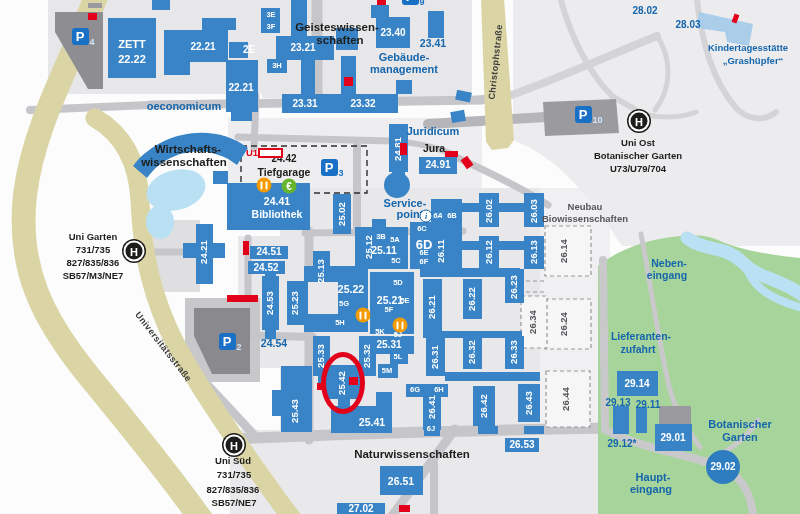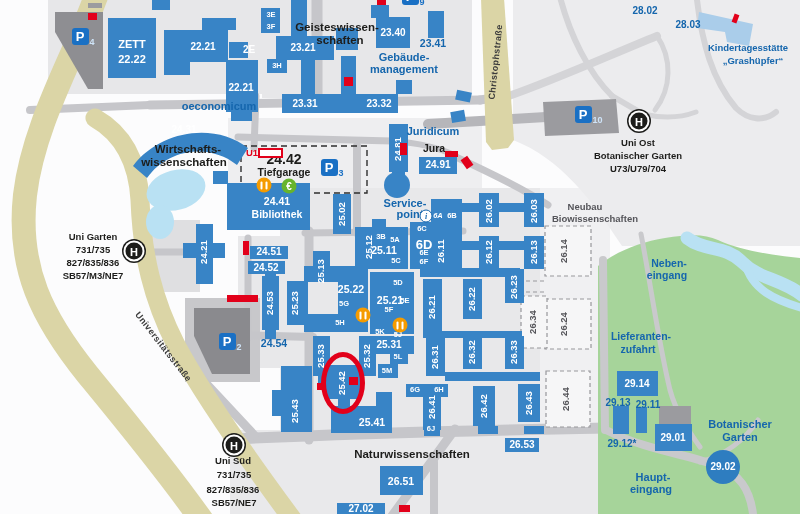--- a/index.html
+++ b/index.html
@@ -228,21 +228,21 @@
       <div class="lb wbl" style="left: 132px; top: 44px; transform: translate(-50%, -50%) rotate(0deg);">ZETT</div>
       <div class="lb wbl" style="left: 132px; top: 59px; transform: translate(-50%, -50%) rotate(0deg);">22.22</div>
       <div class="lb wb" style="left: 203px; top: 47px; font-size: 10px; transform: translate(-50%, -50%) rotate(0deg);">22.21</div>
       <div class="lb wb" style="left: 238px; top: 50px; font-size: 10px; transform: translate(-50%, -50%) rotate(0deg); margin-left: 11px;">2E</div>
       <div class="lb wb" style="left: 241px; top: 88px; font-size: 10px; transform: translate(-50%, -50%) rotate(0deg);">22.21</div>
       <div class="lb wb" style="left: 271px; top: 15px; font-size: 7.5px; transform: translate(-50%, -50%) rotate(0deg);">3E</div>
       <div class="lb wb" style="left: 271px; top: 27px; font-size: 7.5px; transform: translate(-50%, -50%) rotate(0deg);">3F</div>
       <div class="lb wb" style="left: 303px; top: 48px; font-size: 10px; transform: translate(-50%, -50%) rotate(0deg);">23.21</div>
       <div class="lb wb" style="left: 277px; top: 66px; font-size: 7.5px; transform: translate(-50%, -50%) rotate(0deg);">3H</div>
       <div class="lb wb" style="left: 305px; top: 104px; font-size: 10px; transform: translate(-50%, -50%) rotate(0deg);">23.31</div>
-      <div class="lb wb" style="left: 363px; top: 104px; font-size: 10px; transform: translate(-50%, -50%) rotate(0deg); margin-left: 16px;">23.32</div>
+      <div class="lb wb" style="left: 363px; top: 104px; font-size: 10px; transform: translate(-50%, -50%) rotate(0deg);">23.32</div>
       <div class="lb wb" style="left: 393px; top: 33px; font-size: 10px; transform: translate(-50%, -50%) rotate(0deg);">23.40</div>
       <div class="lb wbl" style="left: 277px; top: 201px; font-size: 10.5px; transform: translate(-50%, -50%) rotate(0deg);">24.41</div>
       <div class="lb wbl" style="left: 277px; top: 214px; font-size: 10.5px; transform: translate(-50%, -50%) rotate(0deg);">Bibliothek</div>
       <div class="lb wb" style="left: 438px; top: 165px; font-size: 10px; transform: translate(-50%, -50%) rotate(0deg);">24.91</div>
       <div class="lb wb" style="left: 184px; top: 130px; font-size: 10px; transform: translate(-50%, -50%) rotate(0deg);">24.31</div>
       <div class="lb wb" style="left: 269px; top: 252px; font-size: 10px; transform: translate(-50%, -50%) rotate(0deg);">24.51</div>
       <div class="lb wb" style="left: 266px; top: 268px; font-size: 10px; transform: translate(-50%, -50%) rotate(0deg);">24.52</div>
       <div class="lb wb" style="left: 381px; top: 237px; font-size: 7.5px; transform: translate(-50%, -50%) rotate(0deg);">3B</div>
       <div class="lb wb" style="left: 395px; top: 240px; font-size: 7.5px; transform: translate(-50%, -50%) rotate(0deg);">5A</div>
       <div class="lb wbl" style="left: 384px; top: 250px; font-size: 10.5px; transform: translate(-50%, -50%) rotate(0deg);">25.11</div>
@@ -298,22 +298,22 @@
       <div class="lb wv" style="left: 472px; top: 352px; transform: translate(-50%, -50%) rotate(-90deg);">26.32</div>
       <div class="lb wv" style="left: 514px; top: 352px; transform: translate(-50%, -50%) rotate(-90deg);">26.33</div>
       <div class="lb wv" style="left: 432px; top: 407px; transform: translate(-50%, -50%) rotate(-90deg);">26.41</div>
       <div class="lb wv" style="left: 484px; top: 406px; transform: translate(-50%, -50%) rotate(-90deg);">26.42</div>
       <div class="lb wv" style="left: 529px; top: 403px; transform: translate(-50%, -50%) rotate(-90deg);">26.43</div>
       <div class="lb gv" style="left: 564px; top: 251px; transform: translate(-50%, -50%) rotate(-90deg);">26.14</div>
       <div class="lb gv" style="left: 564px; top: 324px; transform: translate(-50%, -50%) rotate(-90deg);">26.24</div>
       <div class="lb gv" style="left: 533px; top: 322px; transform: translate(-50%, -50%) rotate(-90deg);">26.34</div>
       <div class="lb gv" style="left: 566px; top: 399px; transform: translate(-50%, -50%) rotate(-90deg);">26.44</div>
       <div class="lb g" style="left: 585px; top: 207px; transform: translate(-50%, -50%) rotate(0deg);">Neubau</div>
-      <div class="lb g" style="left: 585px; top: 219px; transform: translate(-50%, -50%) rotate(0deg); padding-left: 20px;">Biowissenschaften</div>
-      <div class="lb bl" style="left: 184px; top: 106px; transform: translate(-50%, -50%) rotate(0deg); margin-left: 35px;">oeconomicum</div>
+      <div class="lb g" style="left: 585px; top: 219px; transform: translate(-50%, -50%) rotate(0deg);">Biowissenschaften</div>
+      <div class="lb bl" style="left: 184px; top: 106px; transform: translate(-50%, -50%) rotate(0deg);">oeconomicum</div>
       <div class="lb b" style="left: 433px; top: 43px; font-size: 10.5px; transform: translate(-50%, -50%) rotate(0deg);">23.41</div>
       <div class="lb bl" style="left: 404px; top: 57px; transform: translate(-50%, -50%) rotate(0deg);">Gebäude-</div>
       <div class="lb bl" style="left: 404px; top: 69px; transform: translate(-50%, -50%) rotate(0deg);">management</div>
       <div class="lb bl" style="left: 433px; top: 131px; transform: translate(-50%, -50%) rotate(0deg);">Juridicum</div>
       <div class="lb bl" style="left: 405px; top: 203px; transform: translate(-50%, -50%) rotate(0deg);">Service-</div>
       <div class="lb bl" style="left: 410px; top: 214px; transform: translate(-50%, -50%) rotate(0deg);">point</div>
       <div class="lb b" style="left: 274px; top: 343px; font-size: 10.5px; transform: translate(-50%, -50%) rotate(0deg);">24.54</div>
       <div class="lb b" style="left: 645px; top: 11px; font-size: 10px; transform: translate(-50%, -50%) rotate(0deg);">28.02</div>
       <div class="lb b" style="left: 688px; top: 25px; font-size: 10px; transform: translate(-50%, -50%) rotate(0deg);">28.03</div>
       <div class="lb b" style="left: 748px; top: 48px; transform: translate(-50%, -50%) rotate(0deg);">Kindertagesstätte</div>
@@ -323,21 +323,21 @@
       <div class="lb b" style="left: 641px; top: 336px; font-size: 10.5px; transform: translate(-50%, -50%) rotate(0deg);">Lieferanten-</div>
       <div class="lb b" style="left: 638px; top: 349px; font-size: 10.5px; transform: translate(-50%, -50%) rotate(0deg);">zufahrt</div>
       <div class="lb b" style="left: 618px; top: 403px; font-size: 10px; transform: translate(-50%, -50%) rotate(0deg);">29.13</div>
       <div class="lb b" style="left: 648px; top: 405px; font-size: 10px; transform: translate(-50%, -50%) rotate(0deg);">29.11</div>
       <div class="lb b" style="left: 622px; top: 444px; font-size: 10px; transform: translate(-50%, -50%) rotate(0deg);">29.12*</div>
       <div class="lb bl" style="left: 740px; top: 424px; transform: translate(-50%, -50%) rotate(0deg);">Botanischer</div>
       <div class="lb bl" style="left: 740px; top: 437px; transform: translate(-50%, -50%) rotate(0deg);">Garten</div>
       <div class="lb bl" style="left: 653px; top: 477px; transform: translate(-50%, -50%) rotate(0deg);">Haupt-</div>
       <div class="lb bl" style="left: 651px; top: 489px; transform: translate(-50%, -50%) rotate(0deg);">eingang</div>
       <div class="lb r" style="left: 252px; top: 153px; transform: translate(-50%, -50%) rotate(0deg);">U1</div>
-      <div class="lb k" style="left: 284px; top: 159px; font-size: 14px; transform: translate(-50%, -50%) rotate(0deg);">24.42</div>
+      <div class="lb k" style="left: 284px; top: 159px; font-size: 10px; transform: translate(-50%, -50%) rotate(0deg);">24.42</div>
       <div class="lb k" style="left: 284px; top: 172px; font-size: 10.5px; transform: translate(-50%, -50%) rotate(0deg);">Tiefgarage</div>
       <div class="lb k" style="left: 434px; top: 148px; font-size: 10.5px; transform: translate(-50%, -50%) rotate(0deg);">Jura</div>
       <div class="lb k" style="left: 93px; top: 237px; transform: translate(-50%, -50%) rotate(0deg);">Uni Garten</div>
       <div class="lb k" style="left: 93px; top: 250px; transform: translate(-50%, -50%) rotate(0deg);">731/735</div>
       <div class="lb k" style="left: 93px; top: 263px; transform: translate(-50%, -50%) rotate(0deg);">827/835/836</div>
       <div class="lb k" style="left: 93px; top: 276px; transform: translate(-50%, -50%) rotate(0deg);">SB57/M3/NE7</div>
       <div class="lb k" style="left: 638px; top: 143px; transform: translate(-50%, -50%) rotate(0deg);">Uni Ost</div>
       <div class="lb k" style="left: 638px; top: 156px; transform: translate(-50%, -50%) rotate(0deg);">Botanischer Garten</div>
       <div class="lb k" style="left: 638px; top: 169px; transform: translate(-50%, -50%) rotate(0deg);">U73/U79/704</div>
       <div class="lb k" style="left: 233px; top: 461px; transform: translate(-50%, -50%) rotate(0deg);">Uni Süd</div>

